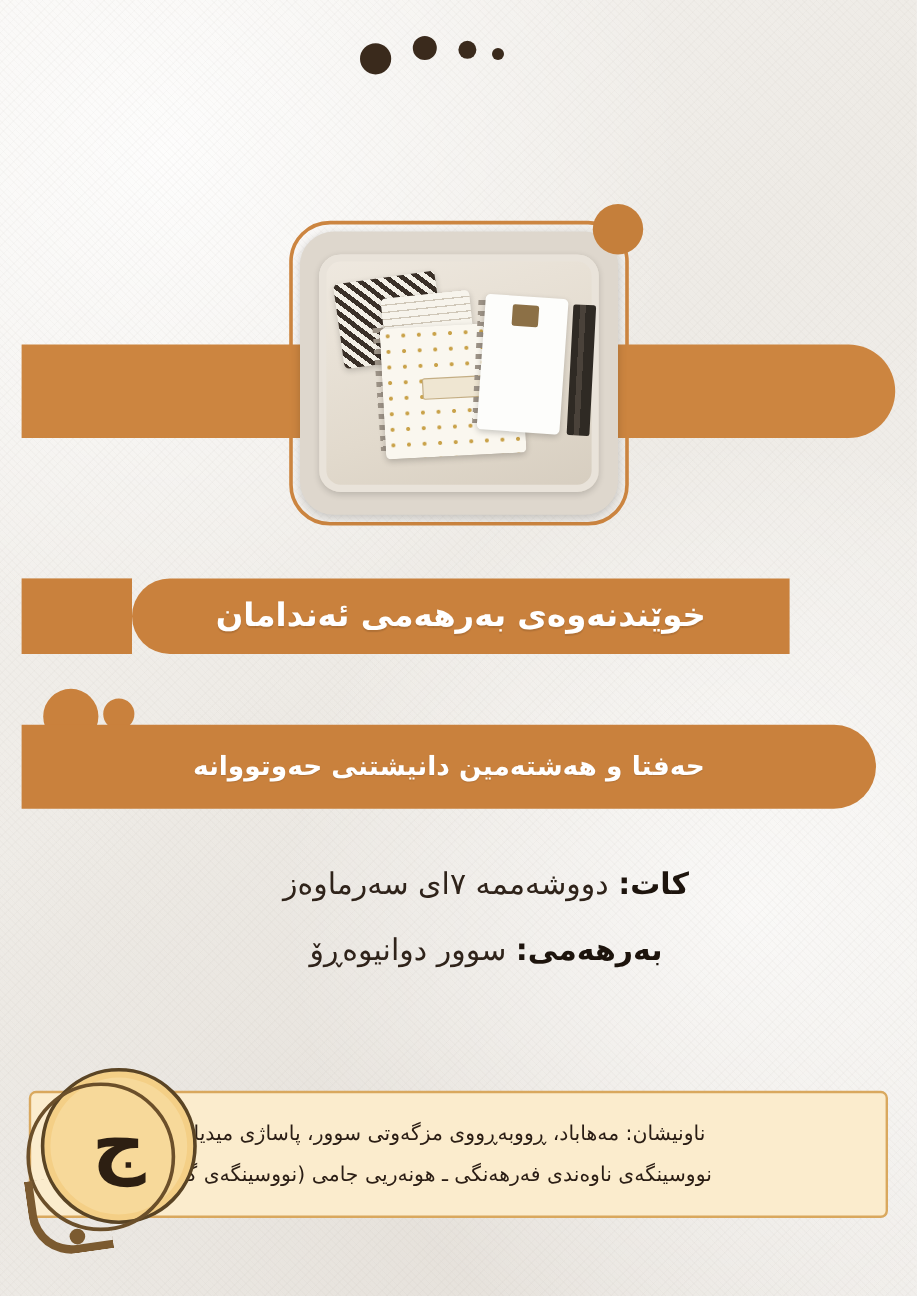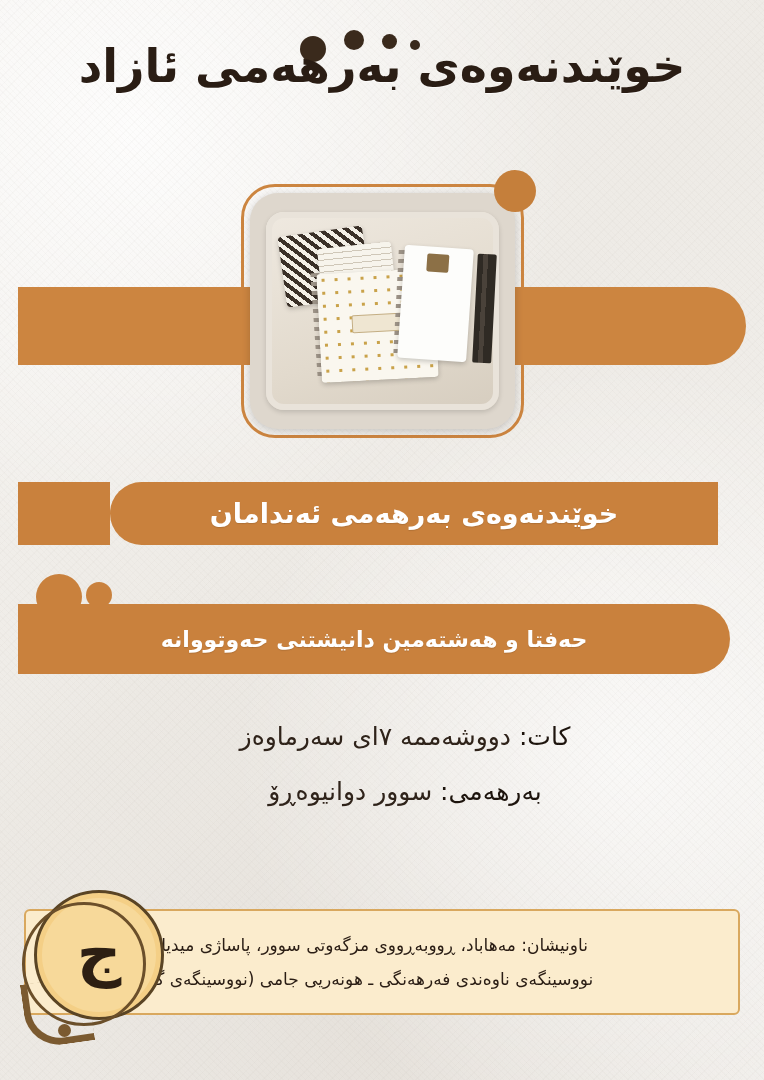--- a/index.html
+++ b/index.html
@@ -219,21 +219,21 @@
     justify-content: center;
     color: #ffffff;
     font-weight: bold;
     background: #c9813d;
     z-index: 4;
     text-shadow: 0 1px 1px rgba(0,0,0,0.12);
   }
   .ribbon-members {
     left: 110px;
     top: 482px;
-    width: 608px;
+    width: 548px;
     height: 63px;
     border-radius: 32px 0 0 32px;
     font-size: 27px;
   }
   .ribbon-members::after {
     content: "";
     position: absolute;
     left: -92px;
     top: 0;
     width: 92px;
@@ -267,21 +267,21 @@
     text-align: center;
     z-index: 4;
   }
   .detail-row {
     font-size: 25px;
     color: #2a1d14;
     margin-bottom: 26px;
     direction: rtl;
   }
   .detail-label {
-    font-weight: normal;
+    font-weight: bold;
     color: #1d140d;
   }
   .detail-value {
     color: #2f231a;
     margin-left: 46px;
   }
 
   
   .footer-box {
     position: absolute;
@@ -379,21 +379,20 @@
 
 <div class="poster">
 
   <div class="header-deco-dots">
     <i class="hd1"></i>
     <i class="hd2"></i>
     <i class="hd3"></i>
     <i class="hd4"></i>
   </div>
 
-  <div class="header-title">خوێندنەوەی بەرهەمی ئازاد</div>
 
   <div class="band"></div>
 
   <div class="photo-wrap">
     <div class="photo-frame-outline"></div>
     <div class="photo-dot"></div>
     <div class="photo-inner">
       <div class="tray"></div>
       <div class="nb nb-check"></div>
       <div class="nb nb-lines"></div>

